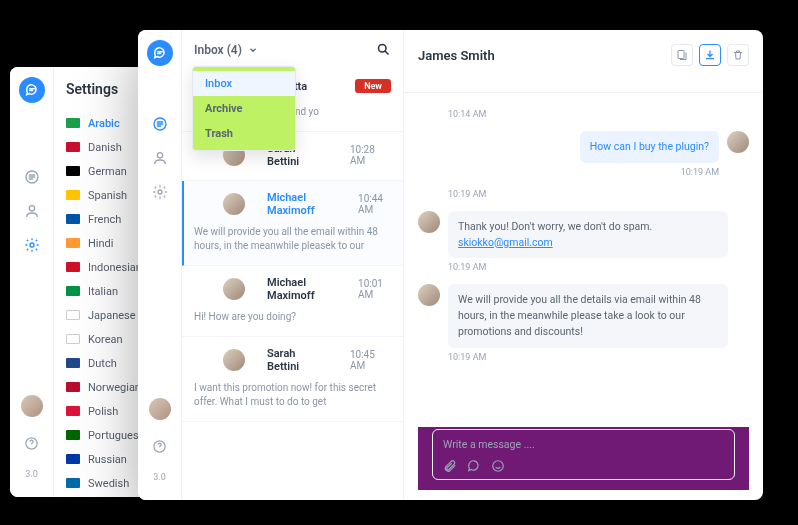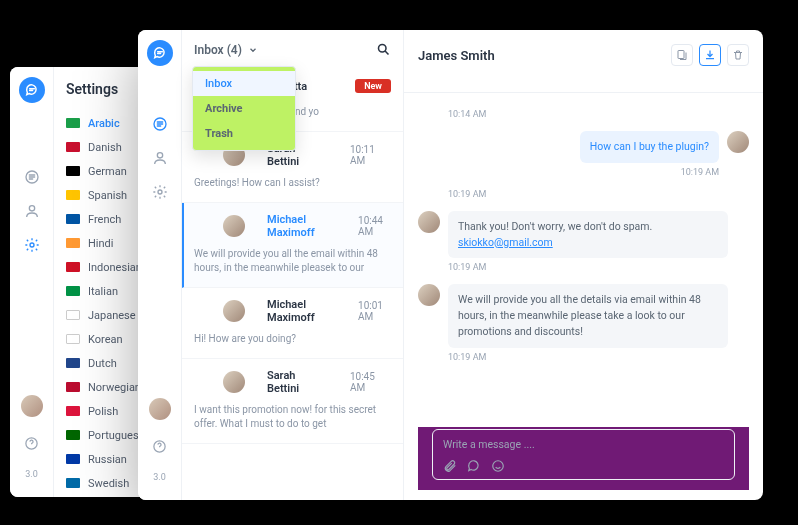--- a/index.html
+++ b/index.html
@@ -245,23 +245,22 @@
             <div class="av"></div>
             <div class="conv-name">sa Satta</div>
             <div class="badge-new">New</div>
           </div>
           <div class="conv-preview">not help me promotionnd yo</div>
         </div>
         <div class="conv">
           <div class="conv-head-row">
             <div class="av"></div>
             <div class="conv-name">Sarah Bettini</div>
-            <div class="conv-time">10:11 AM</div>
-          </div>
-          <div class="conv-preview">Greetings! How can I assist?</div>
+            <div class="conv-time">10:28 AM</div>
+          </div>
         </div>
         <div class="conv sel">
           <div class="conv-head-row">
             <div class="av"></div>
             <div class="conv-name blue">Michael Maximoff</div>
             <div class="conv-time">10:44 AM</div>
           </div>
           <div class="conv-preview">We will provide you all the  email within 48 hours, in the meanwhile pleasek to our</div>
         </div>
         <div class="conv">

